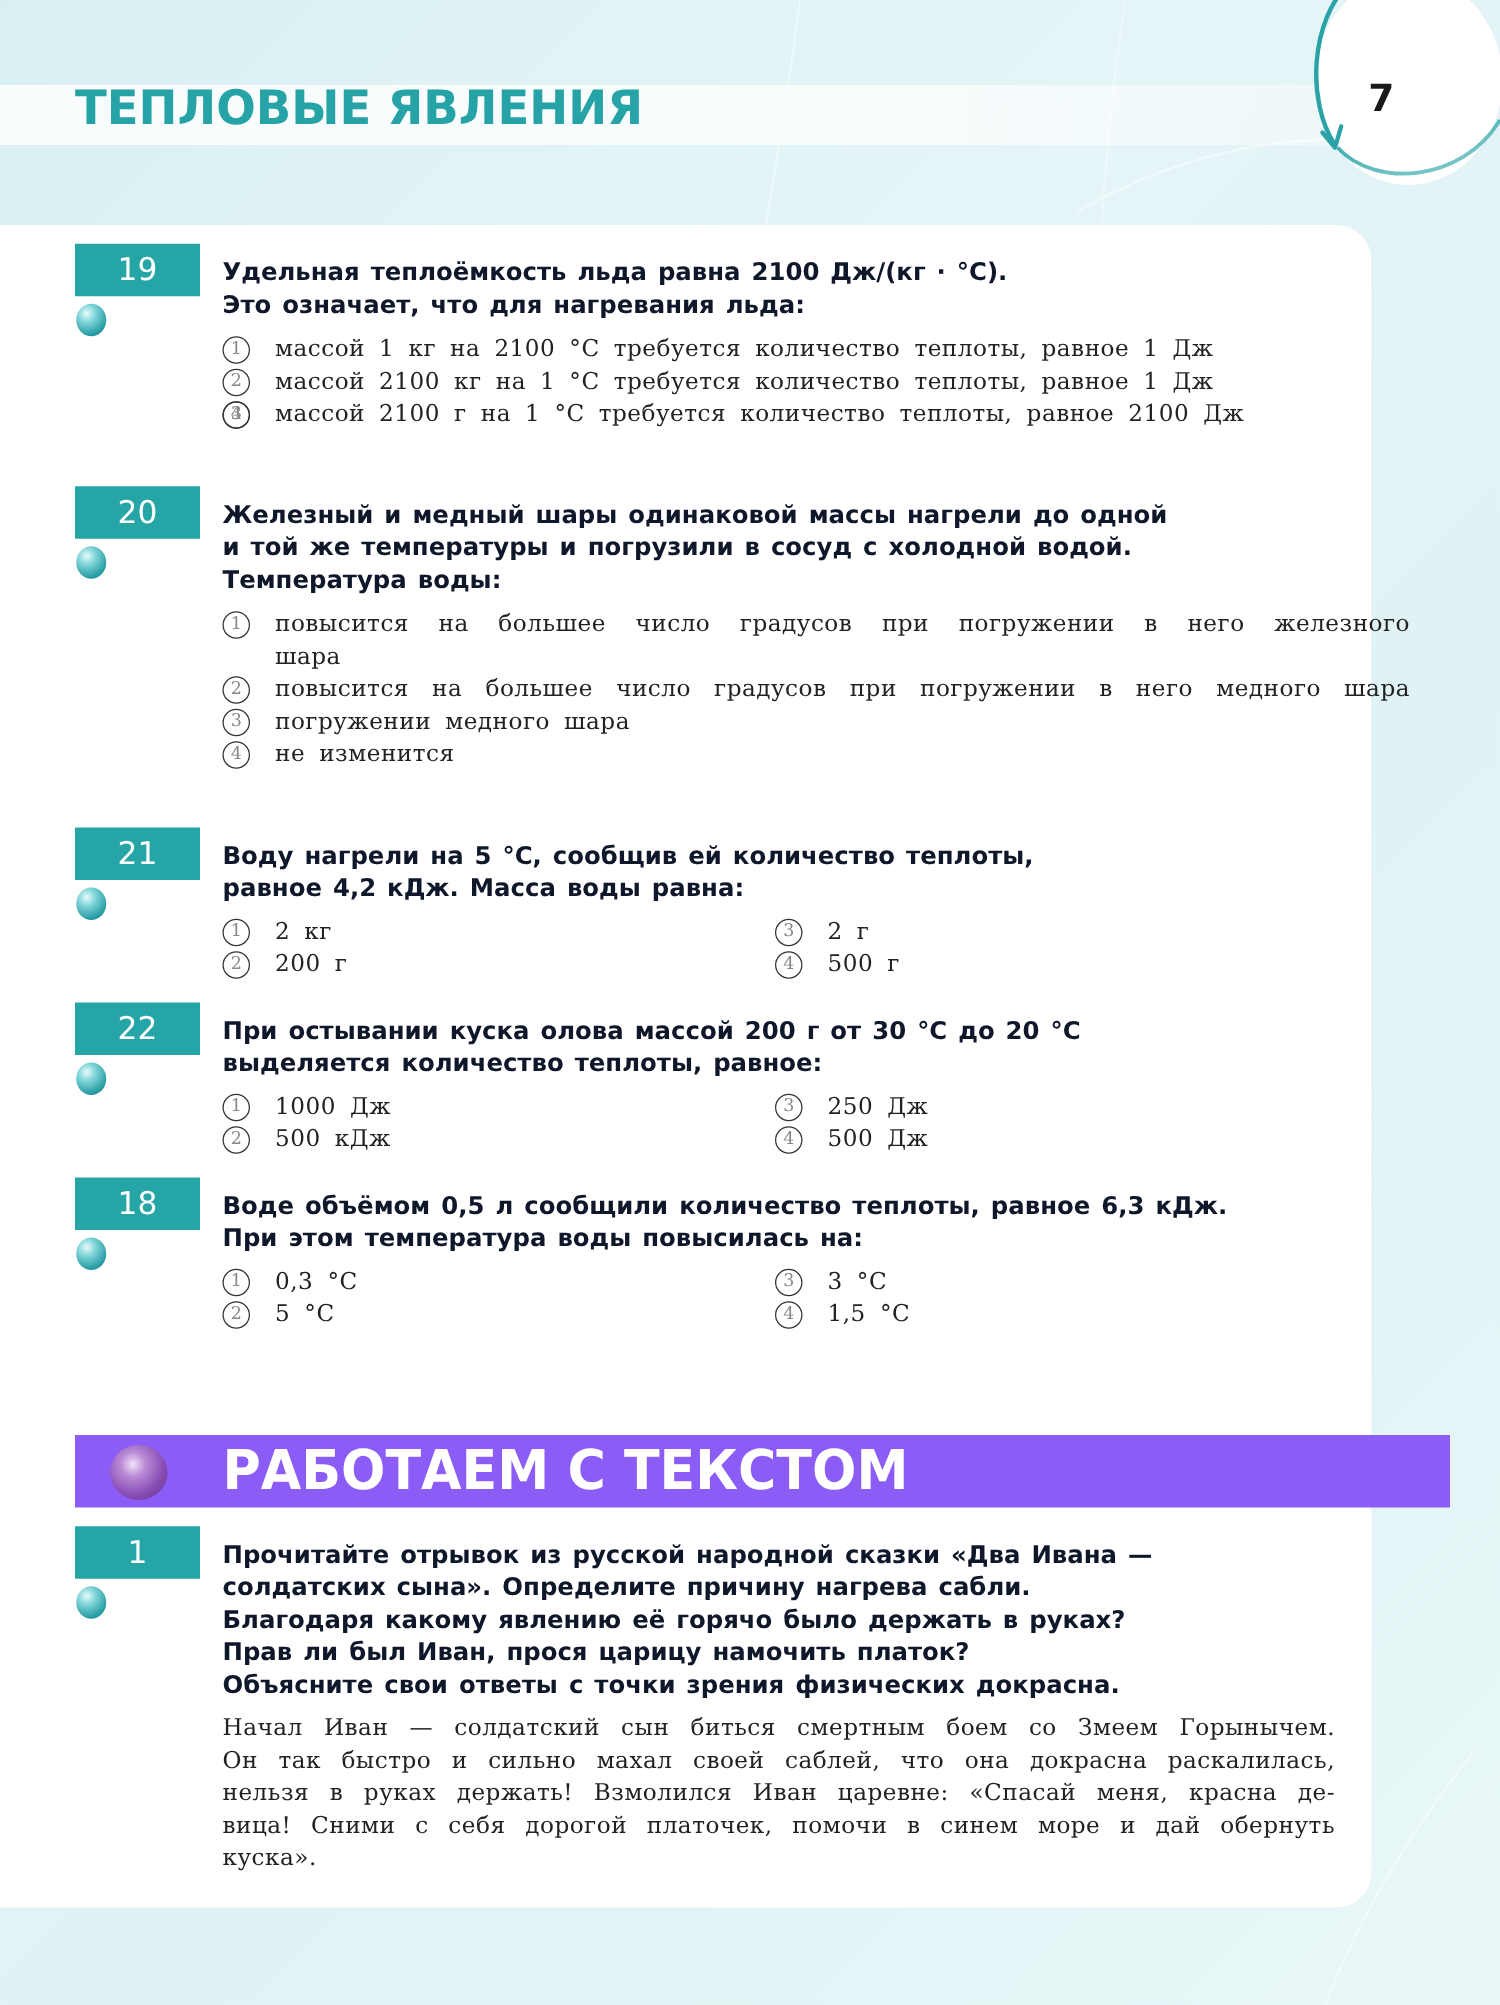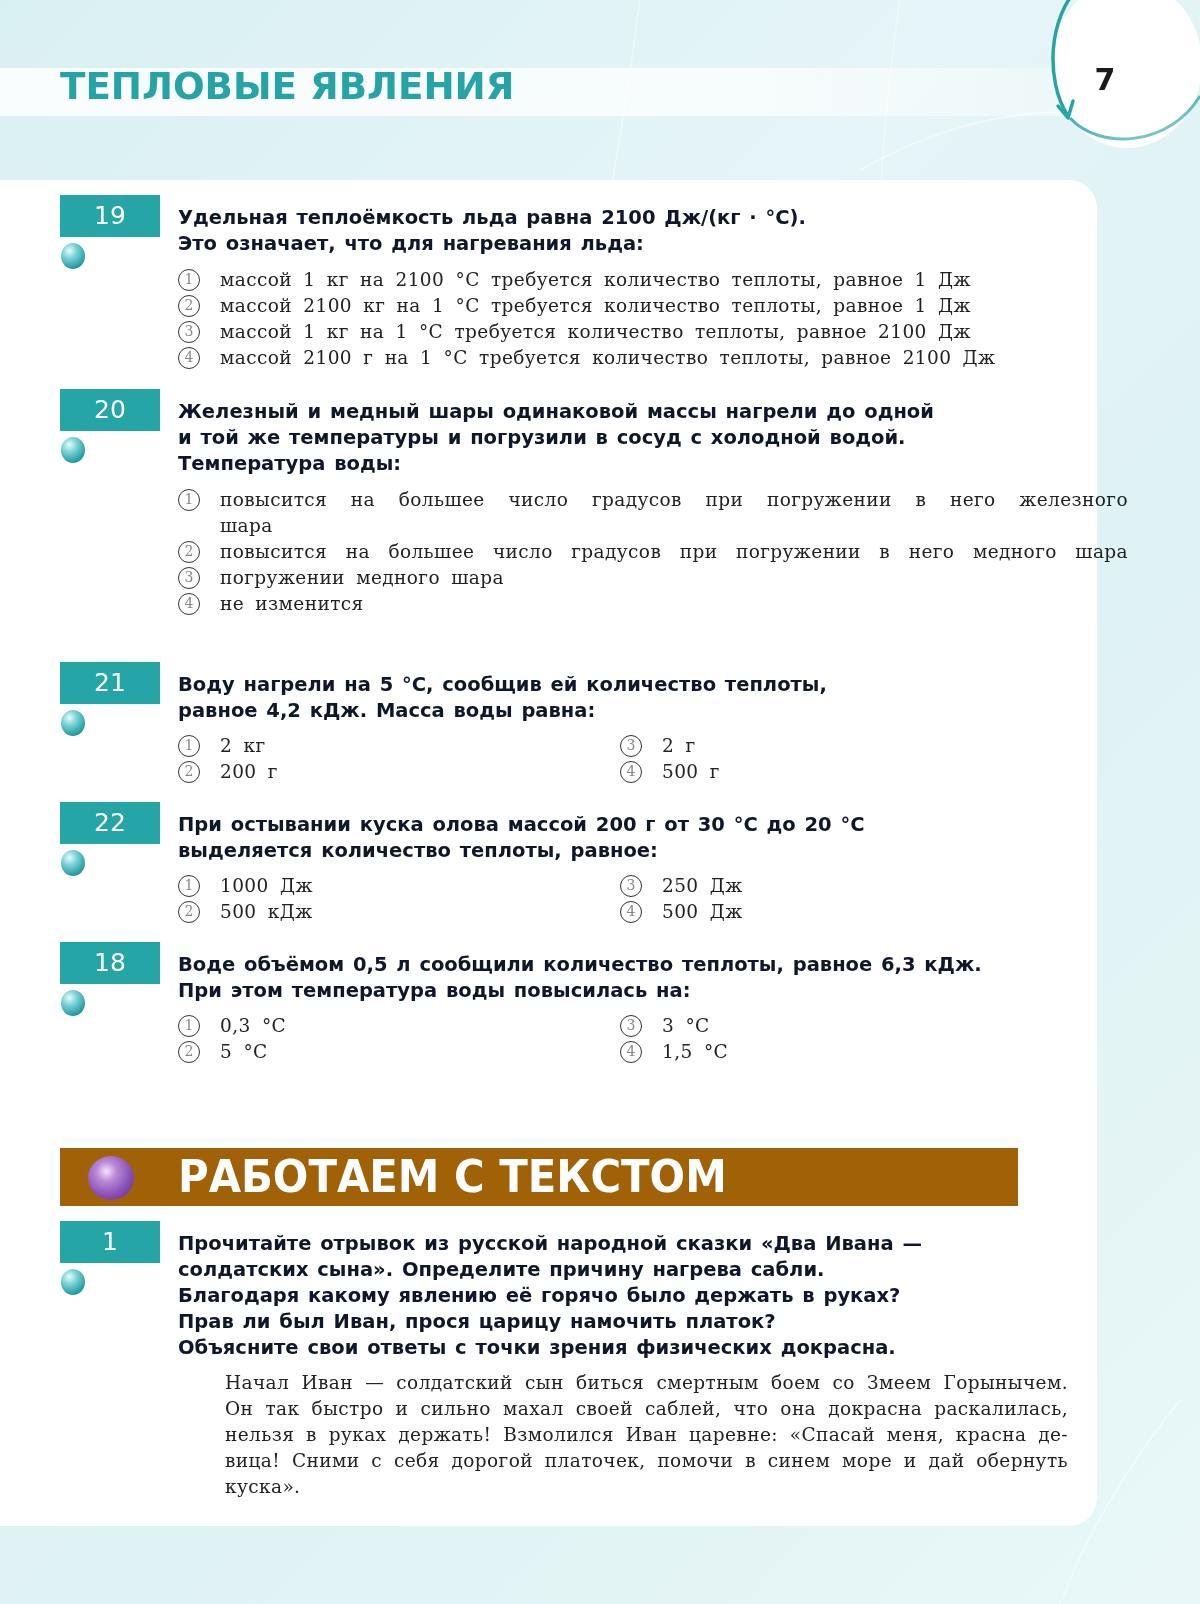--- a/index.html
+++ b/index.html
@@ -58,38 +58,38 @@
       font-family: "DejaVu Serif", serif; font-size: 18.5px; line-height: 26px; color: #222;
       word-spacing: 5px; letter-spacing: 0.4px;
     }
     .opt .cn {
       position: absolute; left: 0; top: 2px; width: 22px; height: 22px; border: 1.6px solid #333;
       border-radius: 50%; font-family: "DejaVu Serif", serif; font-size: 14px; color: #888;
       text-align: center; line-height: 19px; letter-spacing: 0; word-spacing: 0;
     }
     .opts.grid { display: grid; grid-template-columns: 442px 442px; grid-auto-flow: column; grid-template-rows: 26px 26px; }
     .section-bar {
-      position: absolute; left: 60px; top: 1148px; width: 958px; height: 58px;
-      background: #a16207;
+      position: absolute; left: 60px; top: 1148px; width: 1100px; height: 58px;
+      background: #8b5cf6;
     }
     .section-ball {
       position: absolute; left: 28px; top: 8px; width: 46px; height: 44px; border-radius: 50%;
       background: radial-gradient(circle at 40% 35%, #f3e4fb 0%, #b98ad6 25%, #8a4fb5 60%, #5e2d85 100%);
     }
     .section-title {
       position: absolute; left: 118px; top: 3px;
       font-family: "DejaVu Sans", sans-serif; font-weight: bold; font-size: 44px; color: #ffffff;
       line-height: 52px; transform: scaleX(0.95); transform-origin: left;
     }
     .passage {
       position: absolute; left: 178px; top: 1370px; width: 890px;
       font-family: "DejaVu Serif", serif; font-size: 18.5px; line-height: 26px; color: #222;
       letter-spacing: 0.4px;
     }
-    .passage div { text-align: justify; text-align-last: justify; white-space: nowrap; margin-left: 47px; }
+    .passage div { text-align: justify; text-align-last: justify; white-space: nowrap; }
     .passage div.last { text-align-last: left; }
   </style>
 </head>
 <body>
 
 <svg class="bg-lines" viewBox="0 0 1200 1604">
   <path d="M640 0 Q 600 300 520 620" stroke="#ffffff" stroke-opacity="0.5" fill="none" stroke-width="1.5"></path>
   <path d="M900 0 Q 870 200 880 420" stroke="#ffffff" stroke-opacity="0.4" fill="none" stroke-width="1.5"></path>
   <path d="M1150 120 Q 1000 90 860 170" stroke="#ffffff" stroke-opacity="0.5" fill="none" stroke-width="1.5"></path>
   <path d="M1180 1400 Q 1100 1500 1060 1604" stroke="#ffffff" stroke-opacity="0.5" fill="none" stroke-width="1.5"></path>
@@ -118,21 +118,21 @@
 <div class="q" style="top:195px;">
   <div class="q-num">19</div>
   <div class="ball"></div>
   <div class="q-text">
     <div>Удельная теплоёмкость льда равна 2100 Дж/(кг · °С).</div>
     <div>Это означает, что для нагревания льда:</div>
   </div>
   <div class="opts" style="top:72px;">
     <div class="opt"><span class="cn">1</span><span>массой 1 кг на 2100 °С требуется количество теплоты, равное 1 Дж</span></div>
     <div class="opt"><span class="cn">2</span><span>массой 2100 кг на 1 °С требуется количество теплоты, равное 1 Дж</span></div>
-    <div class="opt"><span class="cn">3</span><span>массой 1 кг на 1 °С требуется количество теплоты, равное 2100 Дж</span></div>
+    <div class="opt"><span class="cn">3</span></div>
     <div class="opt"><span class="cn">4</span><span>массой 2100 г на 1 °С требуется количество теплоты, равное 2100 Дж</span></div>
   </div>
 </div>
 
 <div class="q" style="top:389px;">
   <div class="q-num">20</div>
   <div class="ball"></div>
   <div class="q-text">
     <div>Железный и медный шары одинаковой массы нагрели до одной</div>
     <div>и той же температуры и погрузили в сосуд с холодной водой.</div>

